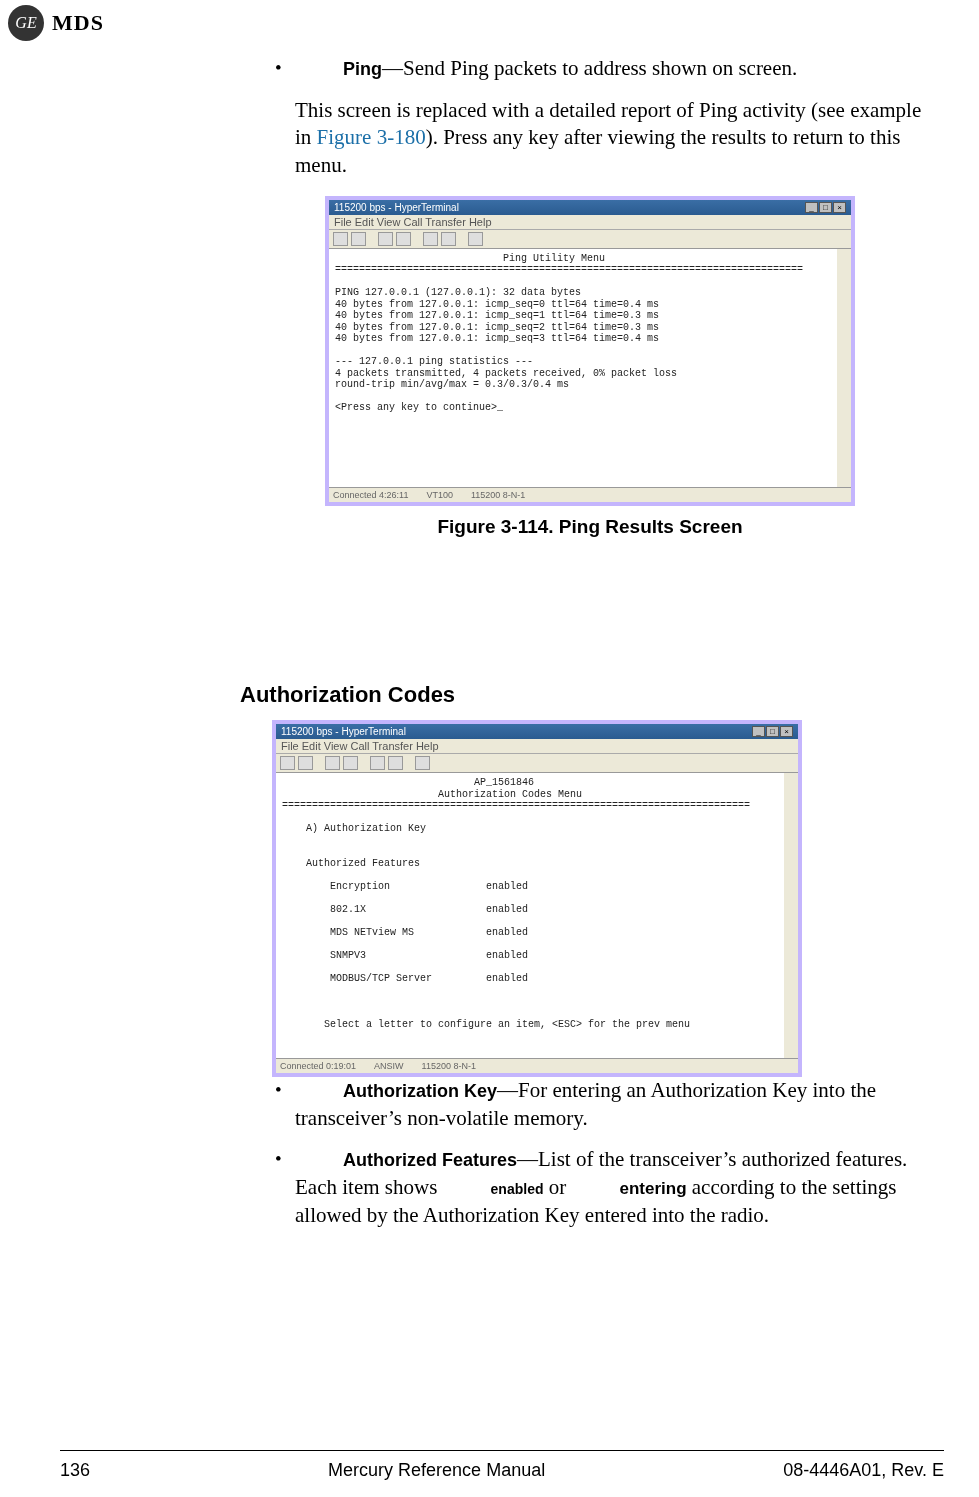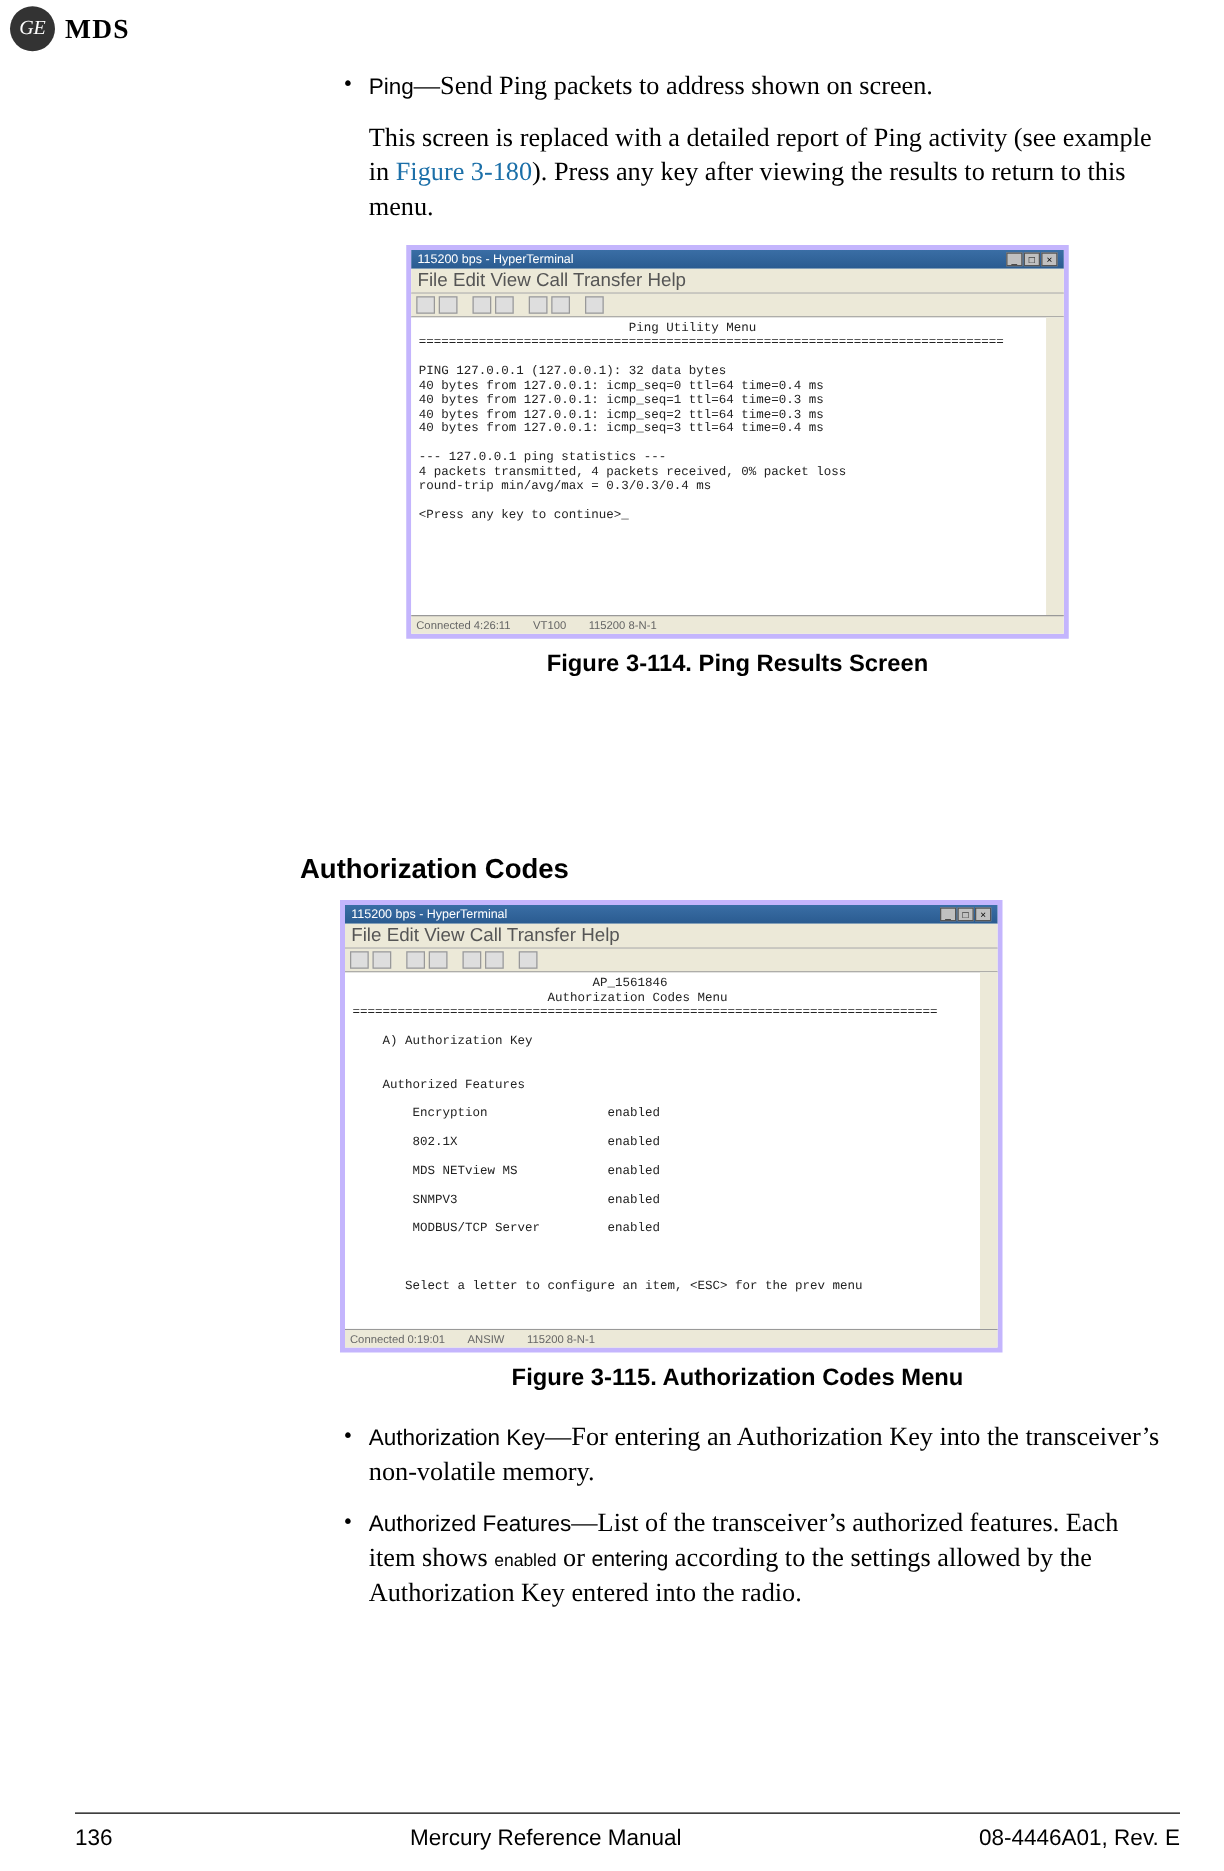--- a/index.html
+++ b/index.html
@@ -47,22 +47,23 @@
   }
   .bullet::before {
     content: "•";
     position: absolute;
     left: -20px;
     top: 0;
     font-size: 19px;
   }
   .bold-sans {
     font-family: Arial, Helvetica, sans-serif;
-    font-weight: normal;
+    font-weight: bold;
     font-size: 18px;
+    margin-left: 48px;
   }
   .dash { font-family: "Times New Roman", serif; }
   .bullet-body {
     margin-left: 55px; margin-right: 10px;
     margin-top: 14px; margin-bottom: 16px;
     line-height: 1.32;
   }
   .link { color: #1b6fa8; }
   .figure-caption {
     font-family: Arial, Helvetica, sans-serif;
@@ -96,21 +97,21 @@
     display: flex;
     justify-content: space-between;
     align-items: center;
   }
   .term-buttons { display: flex; gap: 1px; }
   .term-btn { width: 13px; height: 11px; background:#c0c0c0; border:1px solid #555; font-size:8px; line-height:9px; text-align:center; color:#000;}
   .term-menubar {
     background:#ece9d8;
     padding: 1px 5px;
     color:#555;
-    font-size: 15px;
+    font-size: 11px;
     border-bottom: 1px solid #aaa;
   }
   .term-toolbar {
     background:#ece9d8;
     padding: 2px 4px;
     border-bottom: 1px solid #999;
     display:flex; gap:3px;
   }
   .ticon { width:15px; height:14px; background:#dedede; border:1px solid #999; }
   .term-body {
@@ -271,21 +272,20 @@
 
 
        Select a letter to configure an item, &lt;ESC&gt; for the prev menu
 </div>
     <div class="term-status">
       <span>Connected 0:19:01</span>
       <span>ANSIW</span>
       <span>115200 8-N-1</span>
     </div>
   </div>
-  <div class="figure-caption">Figure 3-115. Authorization Codes Menu</div>
 
   <div class="bullet">
     <span class="bold-sans">Authorization Key</span><span>—For entering an Authorization Key into the transceiver’s non-volatile memory.</span>
   </div>
   <div class="bullet">
     <span class="bold-sans">Authorized Features</span><span>—List of the transceiver’s authorized features. Each item shows </span><span class="bold-sans" style="font-size:14px;">enabled</span><span> or </span><span class="bold-sans" style="font-size:17px;">entering</span><span> according to the settings allowed by the Authorization Key entered into the radio.</span>
   </div>
 </div>
 
 <div class="footer-rule"></div>

